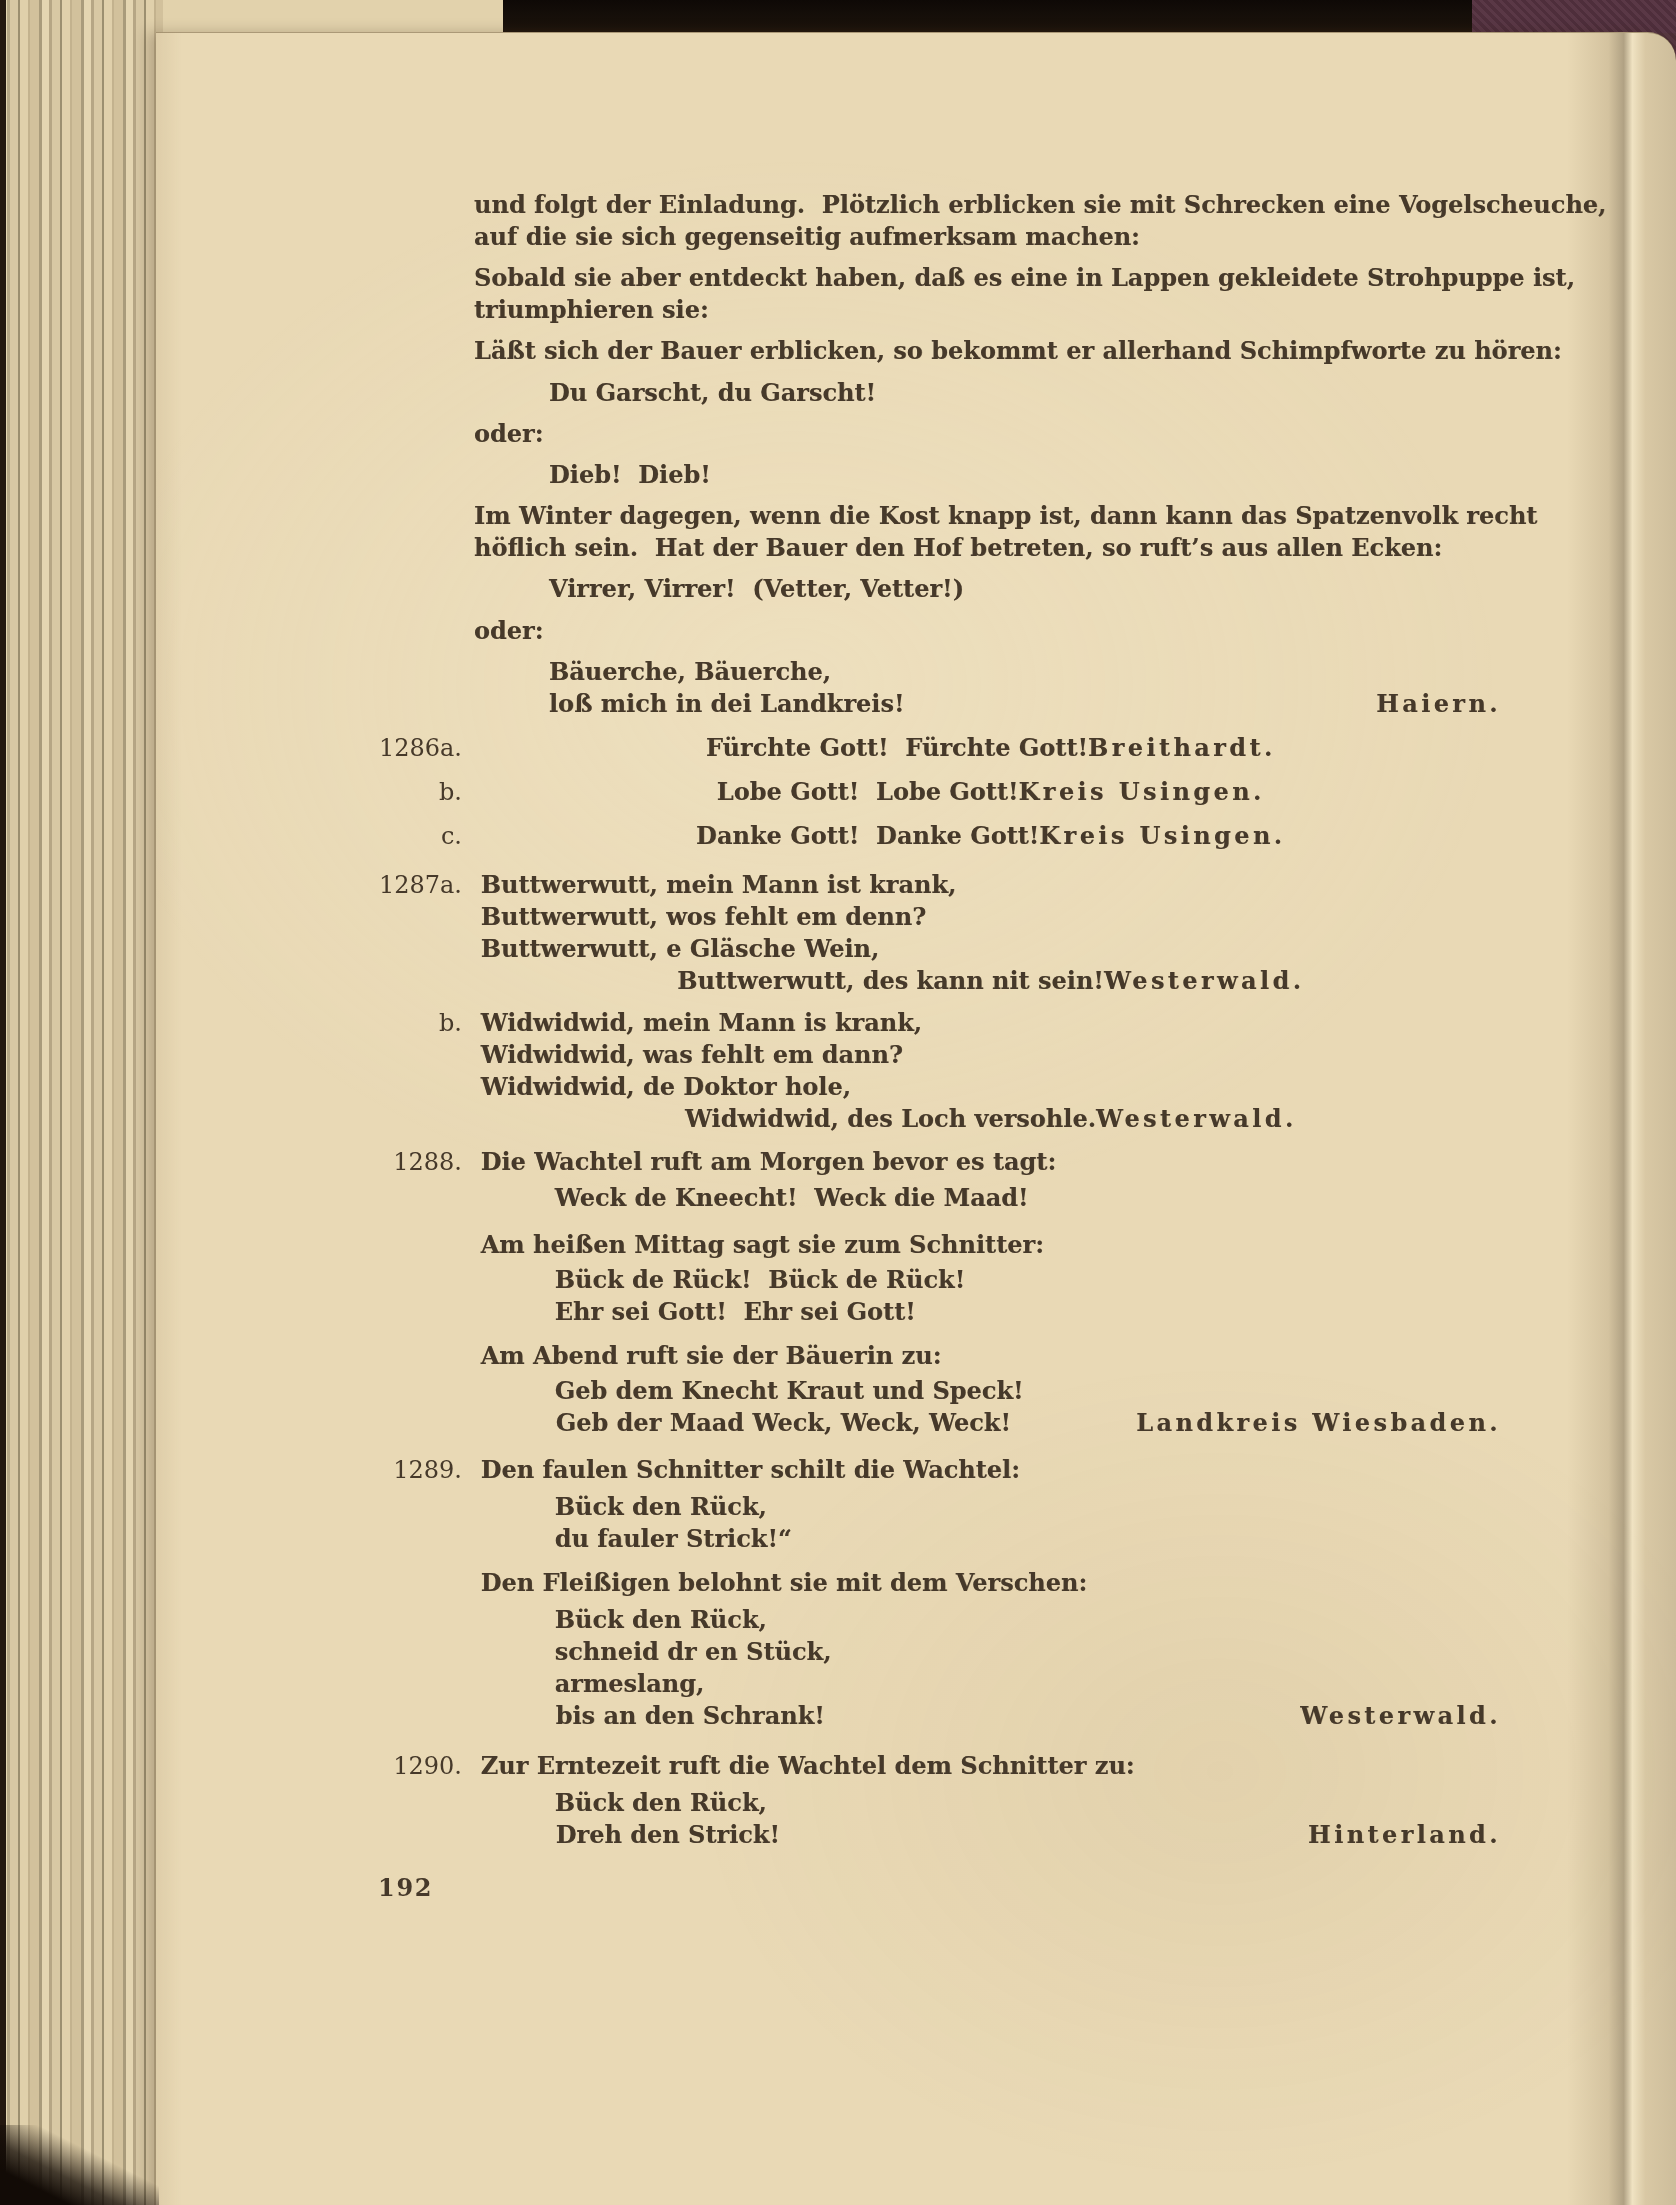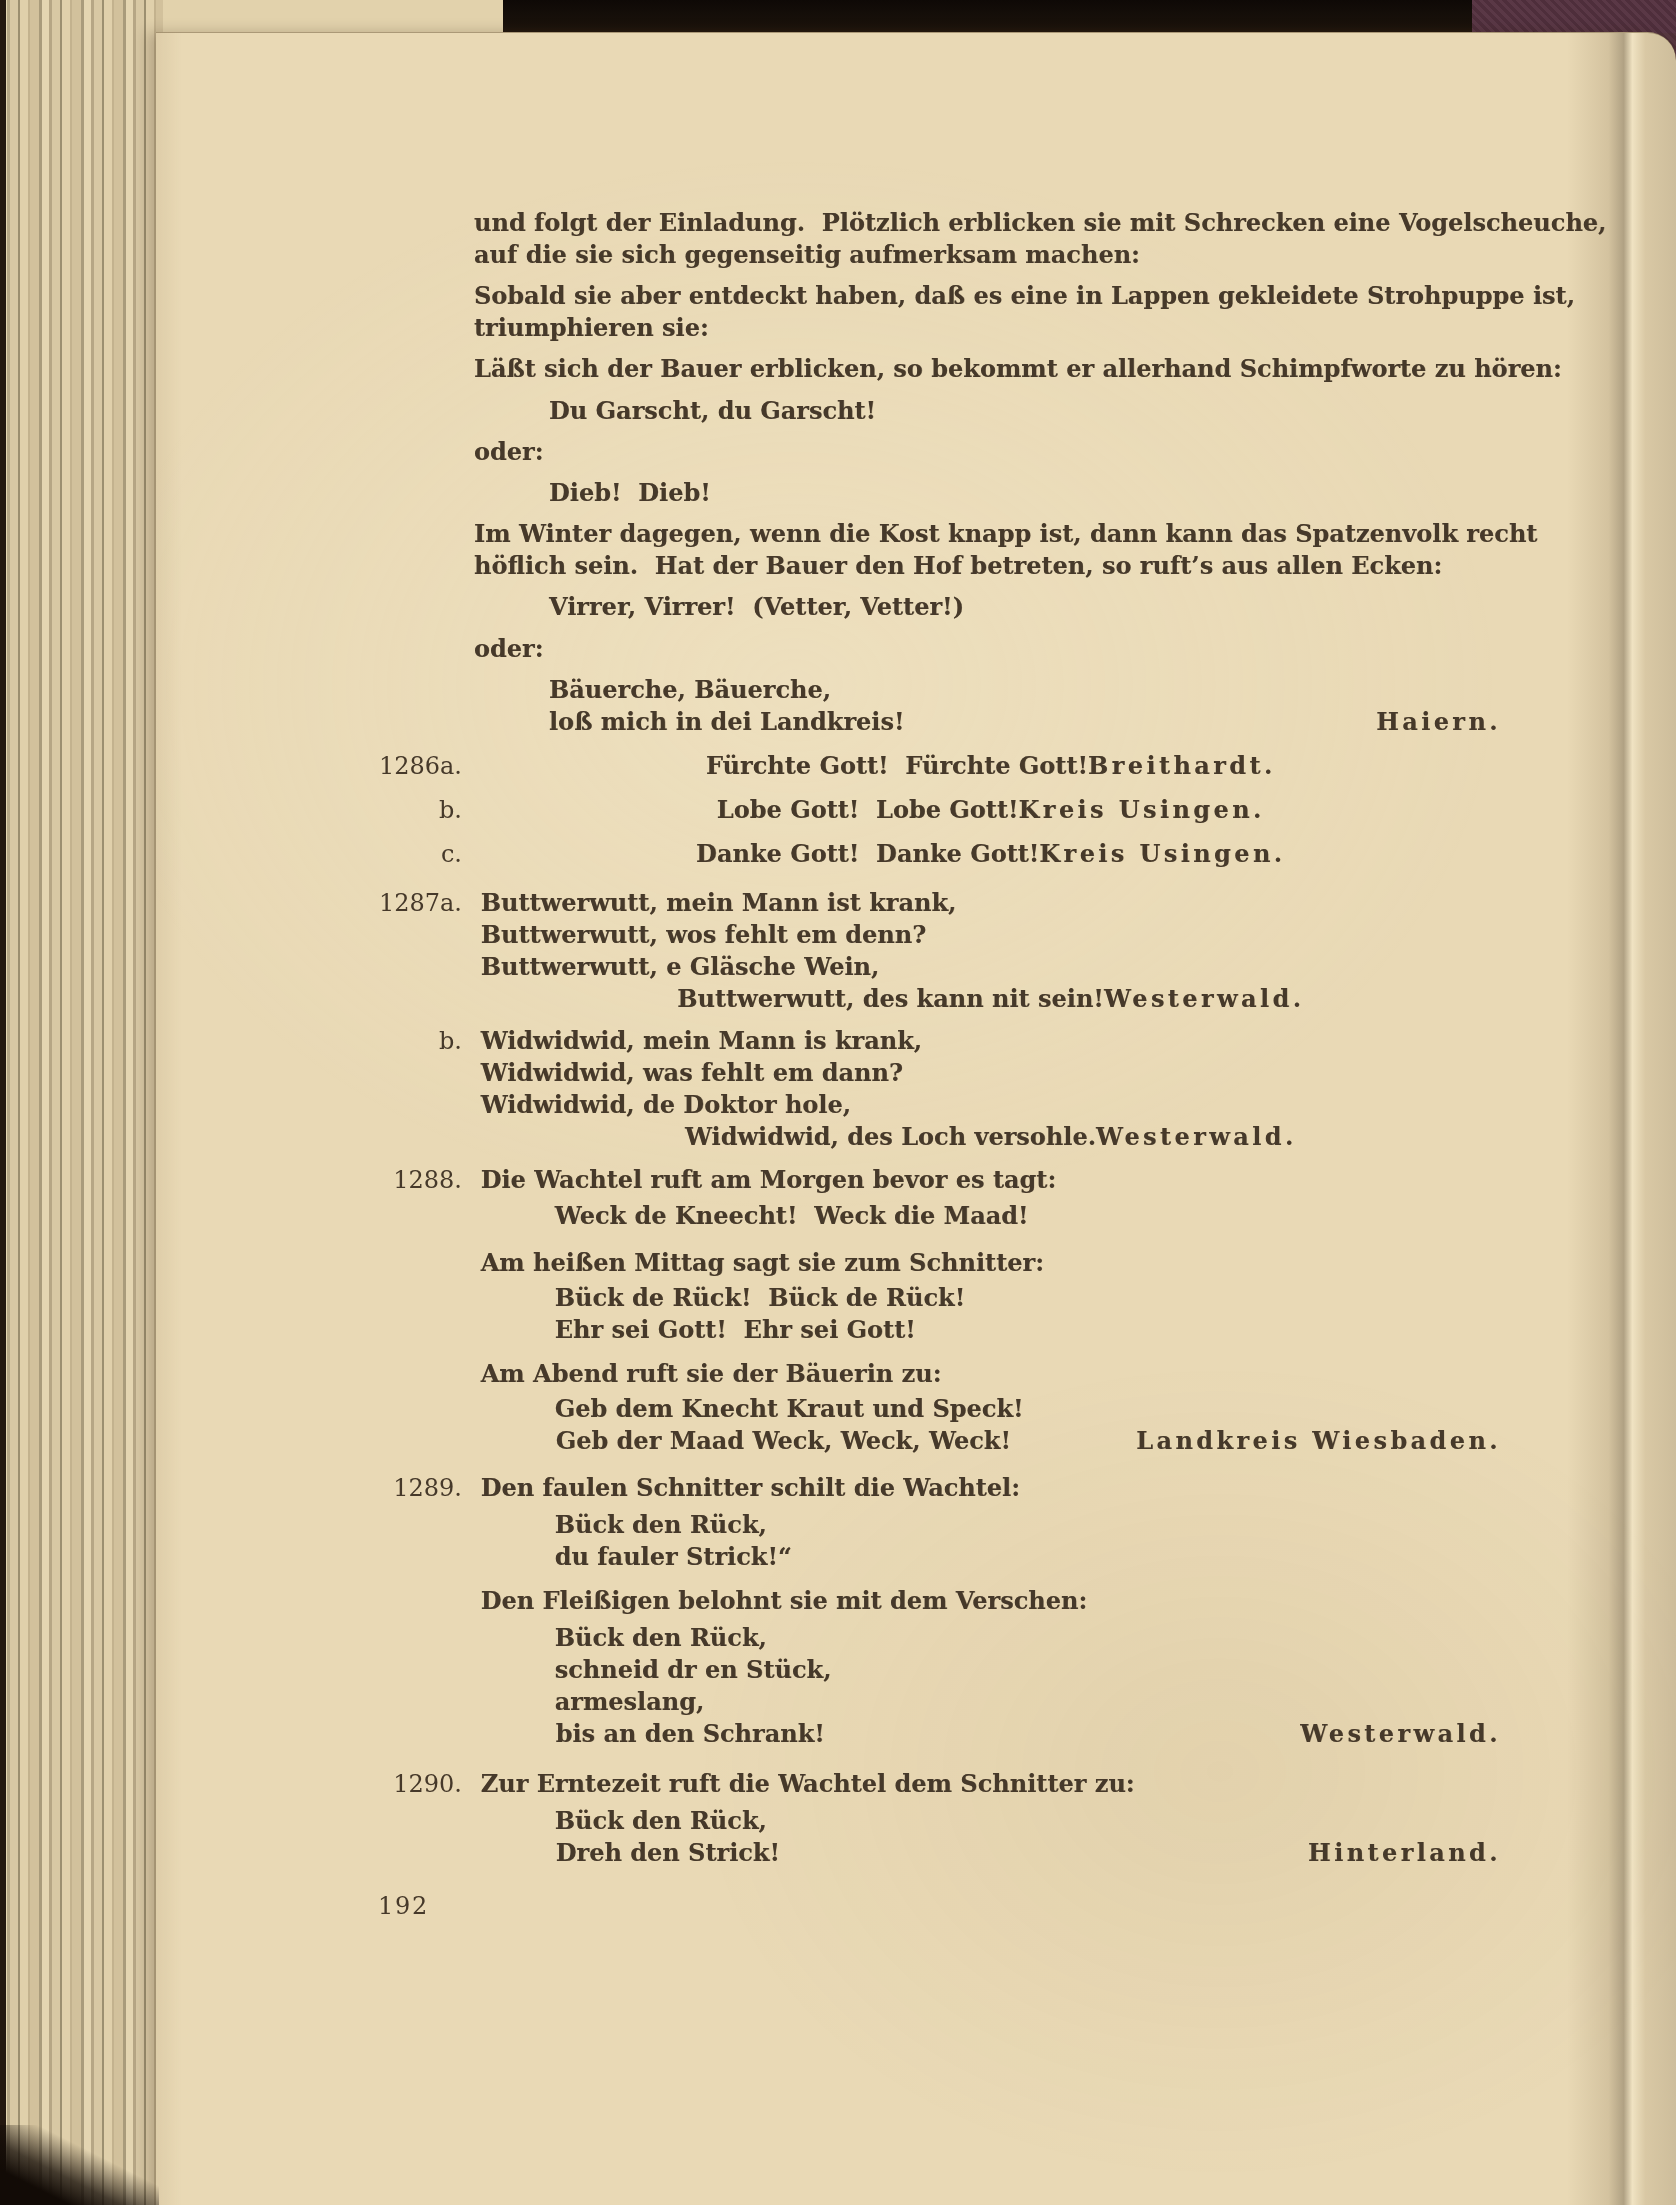--- a/index.html
+++ b/index.html
@@ -50,21 +50,21 @@
     background:linear-gradient(90deg,
       rgba(0,0,0,0) 0%,
       rgba(100,78,45,0.16) 38%,
       rgba(45,32,16,0.30) 52%,
       rgba(248,238,210,0.45) 60%,
       rgba(100,78,45,0.12) 72%,
       rgba(60,44,22,0.16) 100%);
   }
   
   .content{
-    position:absolute;left:318px;top:174px;width:1027px; 
+    position:absolute;left:318px;top:156px;width:1027px; 
     color:#46392a;font-size:24px;line-height:32px;font-weight:bold;
     text-shadow:0.3px 0.3px 0.6px rgba(74,58,36,0.45);
   }
   .ln,.call,.oder,.etext,.eline,.ecall,.vline,.source{white-space:pre;}
   .ln{display:block;}
   .para,.oder,.call{margin:0 0 9.2px 0;}
   .call{margin-left:75px;}
   .vrow{display:flex;justify-content:space-between;align-items:baseline;}
   .vrow.indent,.vblock{margin-left:75px;}
   .source{
@@ -78,21 +78,21 @@
     text-align:right;padding-right:10px;font-weight:normal;
     text-shadow:none;
   }
   .erow{display:flex;justify-content:center;align-items:baseline;}
   .ecall{display:block;margin-left:74px;}
   .eline{display:block;}
   .mt4{margin-top:3.4px;} .mt6{margin-top:5px;} .mt12{margin-top:10px;}
   .mt14{margin-top:11.7px;} .mt15{margin-top:12.6px;} .mt18{margin-top:15px;}
   .mt20{margin-top:17px;} .mt22{margin-top:18.4px;}
   .page-num{
-    margin:21px 0 0 -96px;font-weight:normal;text-shadow:none;
+    margin:21px 0 0 -96px;font-weight:bold;text-shadow:none;
     letter-spacing:1.7px;
   }
 </style>
 </head>
 <body>
 
 <div class="page-edges"></div>
 <div class="cover-top"></div>
 <div class="cover-cloth"></div>
 

